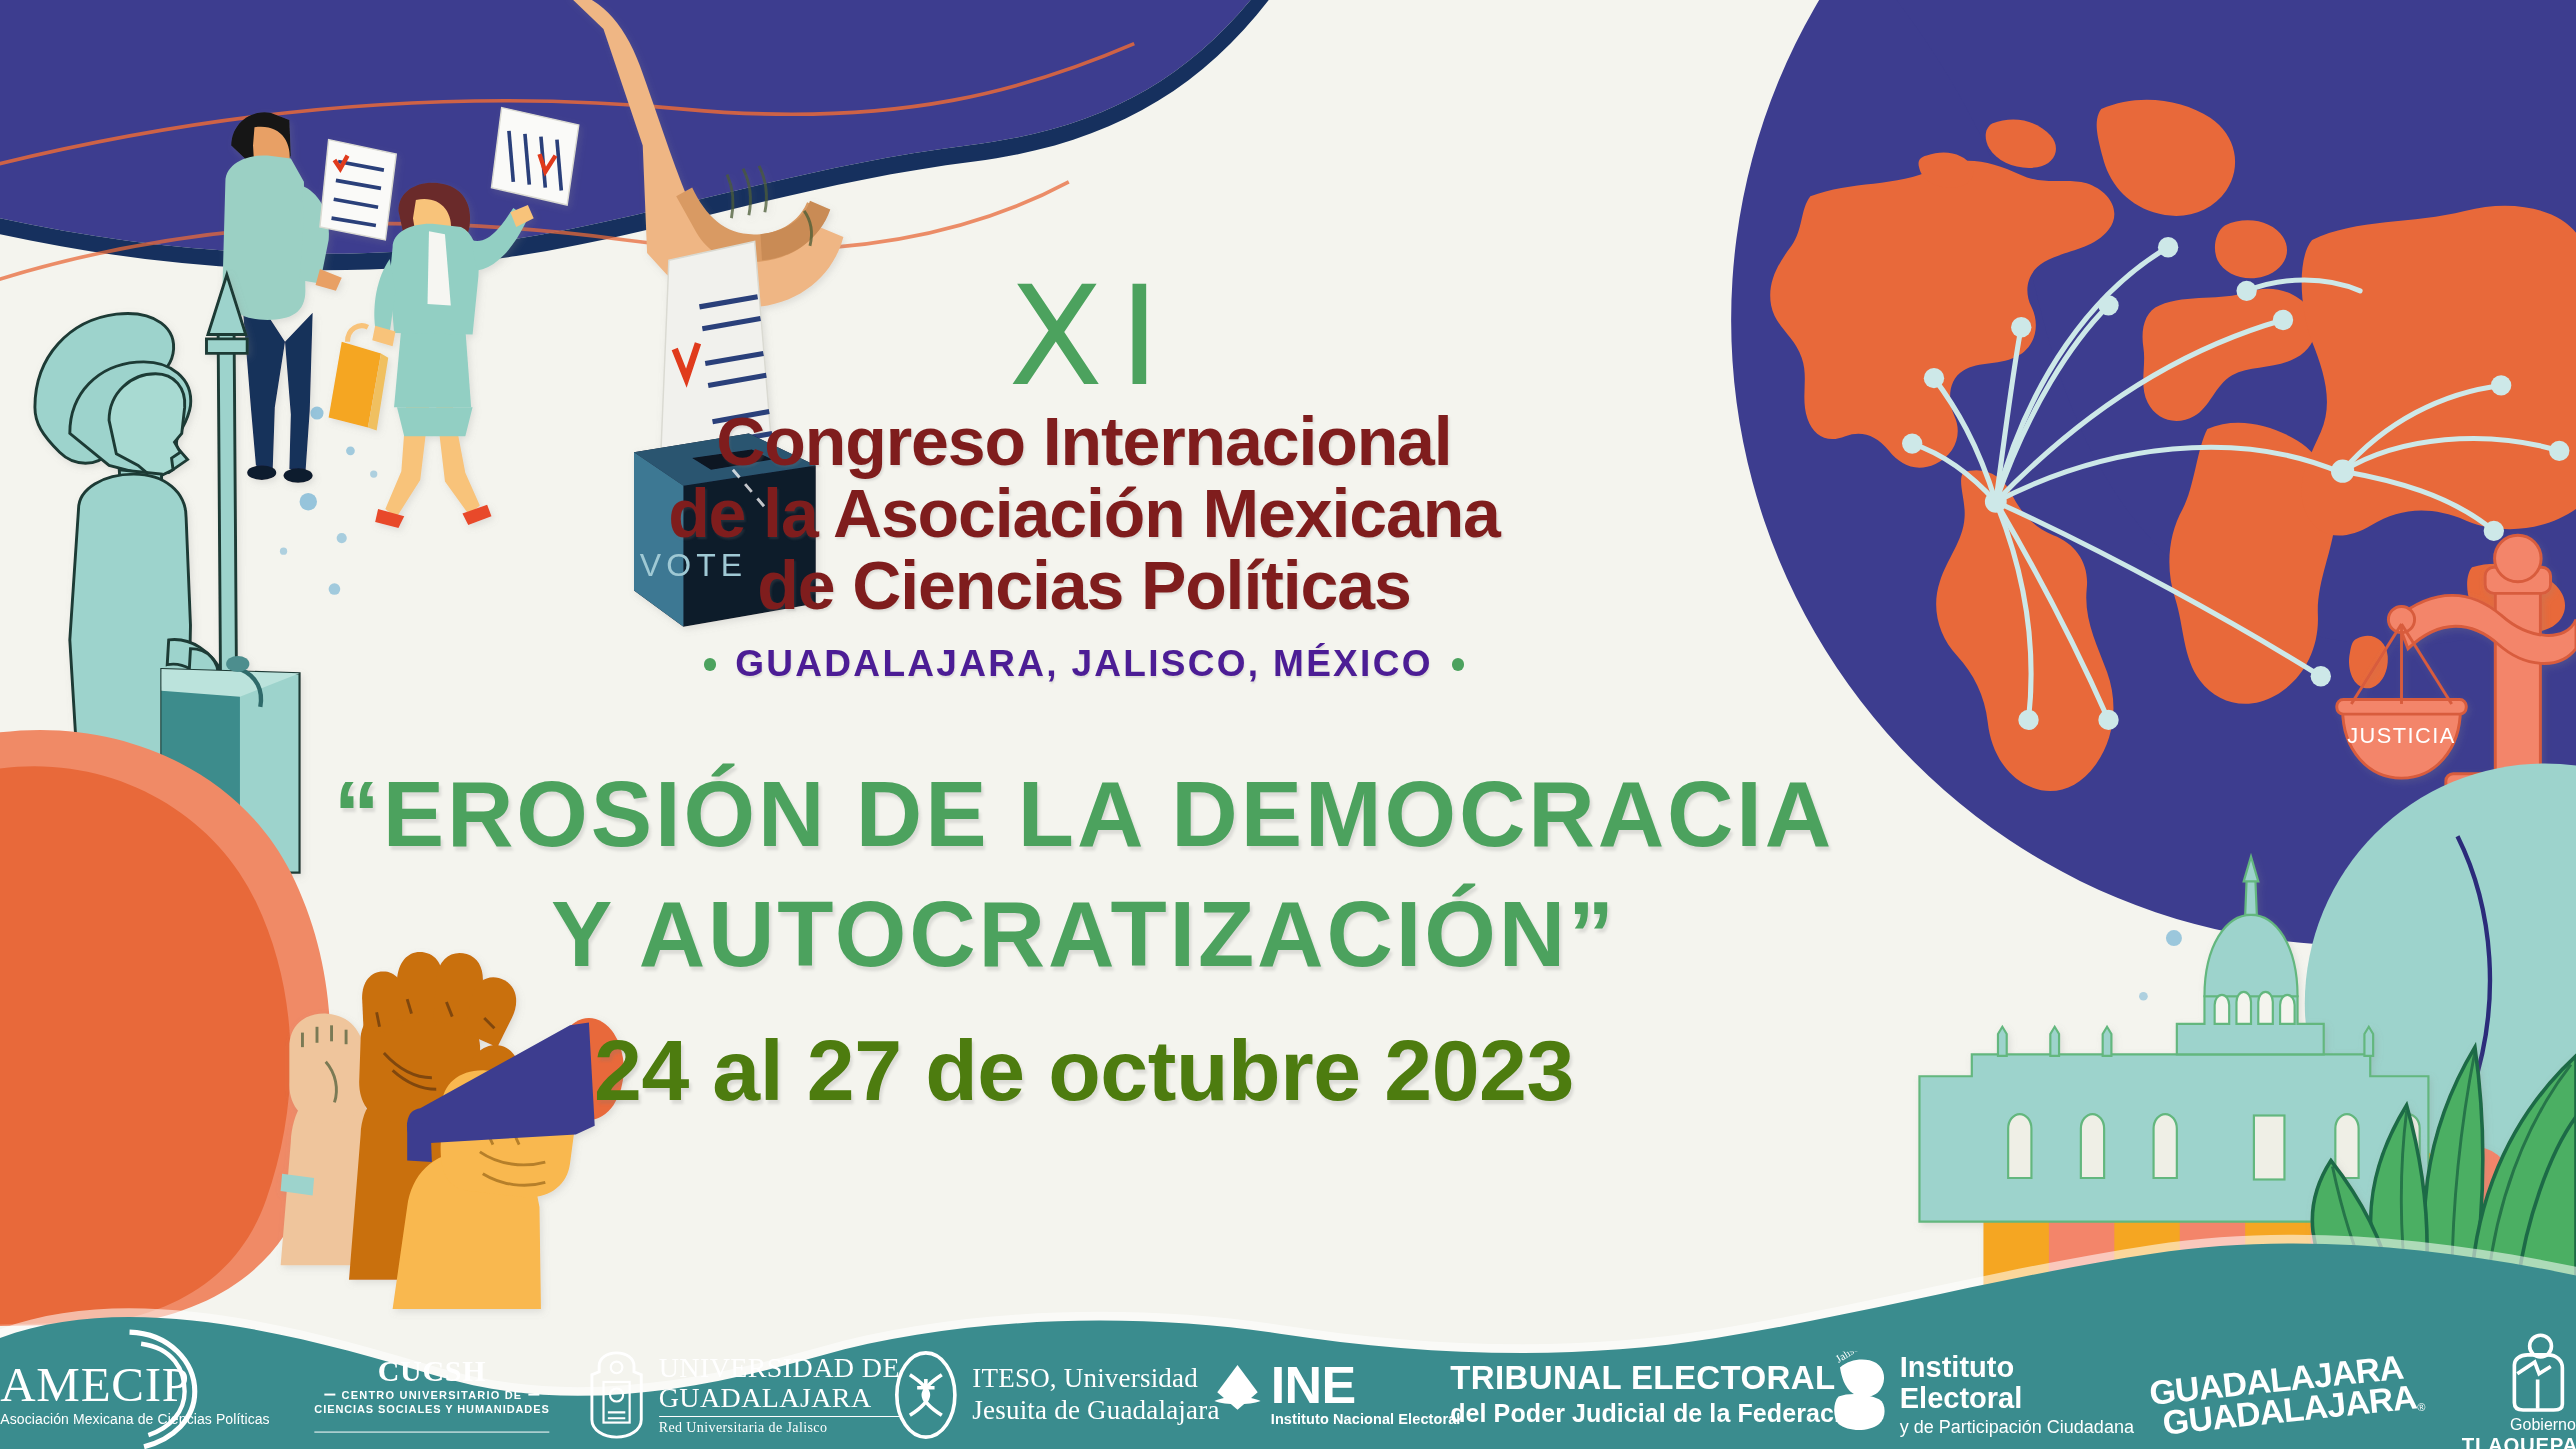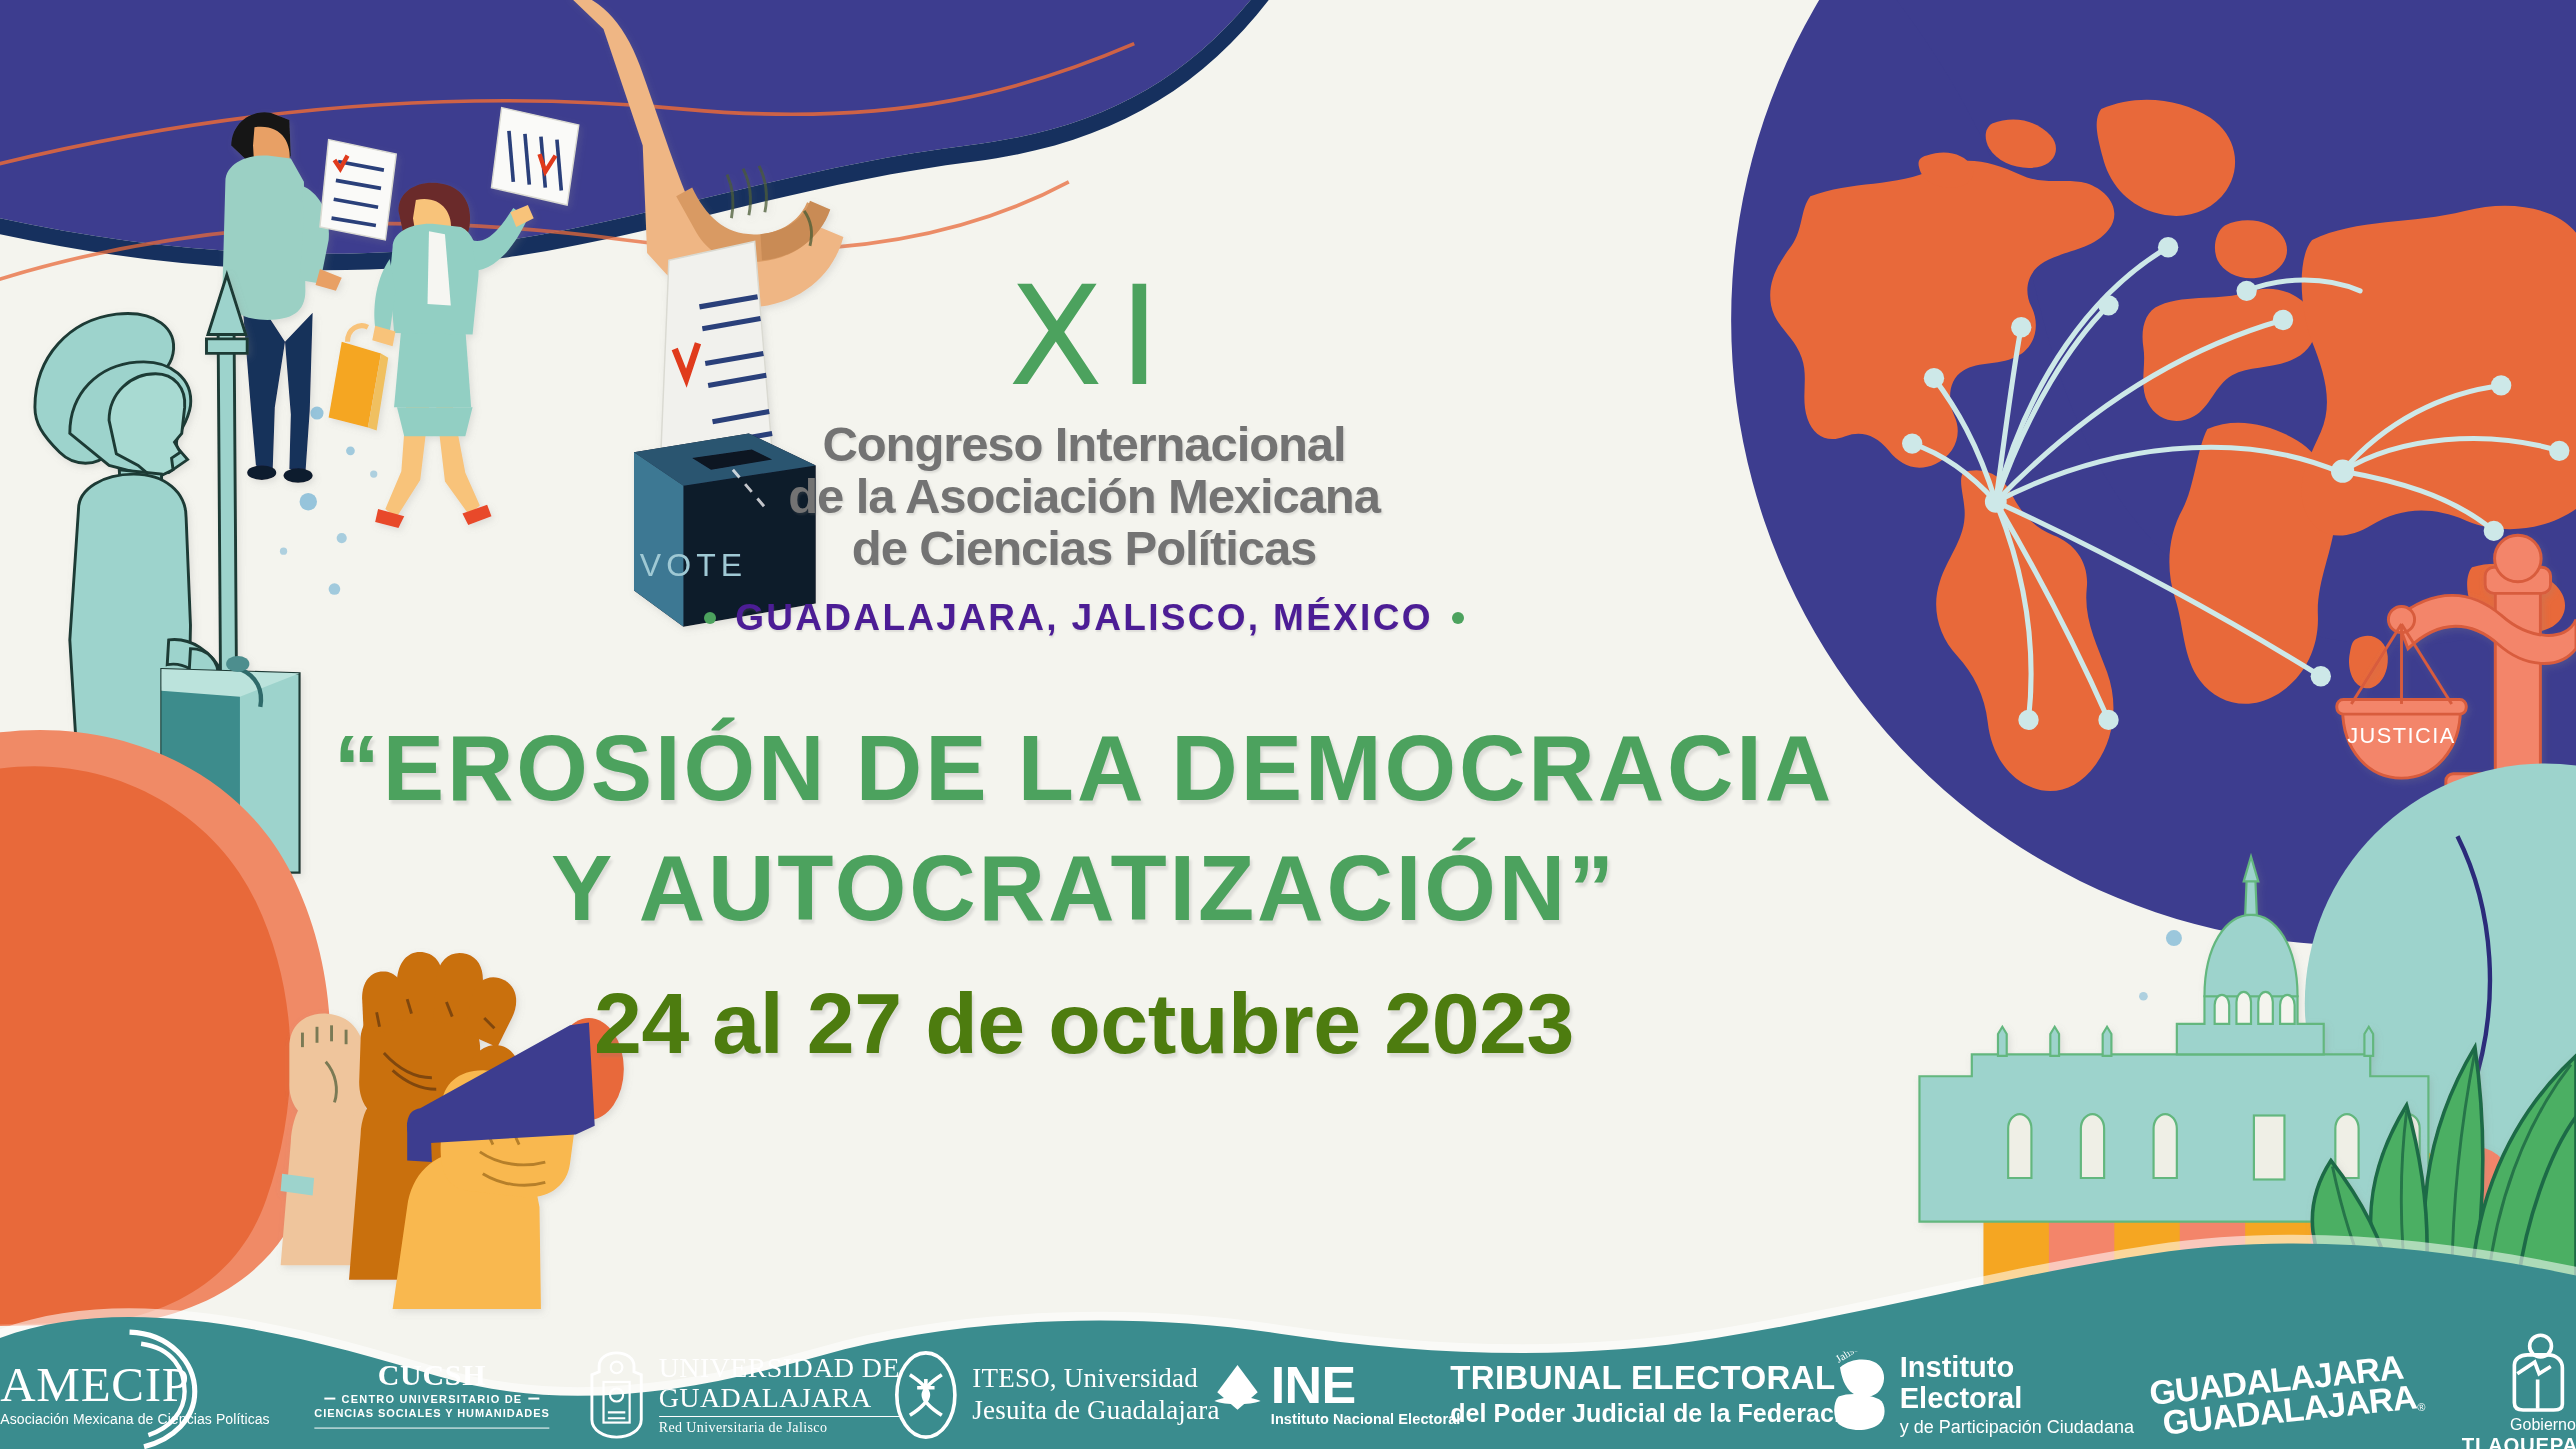--- a/index.html
+++ b/index.html
@@ -17,22 +17,22 @@
     display:flex;flex-direction:column;align-items:center;
   }
   #roman-numeral{
     margin-top:275px;
     font-size:138px;line-height:0.9;font-weight:400;
     letter-spacing:16px;color:#4CA25E;
     font-family:"DejaVu Sans", sans-serif;
     text-indent:16px;
   }
   #congress-lines{
-    margin-top:20px;text-align:center;color:#737373;
-    font-weight:700;font-size:49px;line-height:1.06;
+    margin-top:6px;text-align:center;color:#7f1d1d;
+    font-weight:700;font-size:68px;line-height:1.06;
     letter-spacing:-1.1px;
     font-family:"Liberation Sans", sans-serif;
     text-shadow:1.5px 2.2px 2.2px rgba(120,120,120,.20);
   }
   #location-line{
     margin-top:22px;color:#4c1d95;font-weight:700;
     font-size:37px;letter-spacing:2.3px;
     display:flex;align-items:center;gap:19px;
     text-shadow:0.7px 1.5px 1.5px rgba(120,120,120,.18);
   }
@@ -65,21 +65,21 @@
   #logo-amecip .sub{font-size:14px;letter-spacing:0.1px;margin-top:4.4px;}
   .amecip-swoosh{position:absolute;left:122px;top:-41px;}
 
   
   #logo-cucsh .word{font-size:30px;font-weight:700;letter-spacing:0.7px;line-height:.92;
         font-family:"Liberation Serif", serif;text-align:center;}
   #logo-cucsh .rule{display:flex;align-items:center;gap:5.8px;font-size:11px;
         font-weight:700;letter-spacing:1.2px;margin-top:5.1px;justify-content:center;}
   #logo-cucsh .rule .bar{height:1.5px;background:#fff;width:11.6px;}
   #logo-cucsh .rule2{font-size:11px;font-weight:700;letter-spacing:0.9px;
-        text-align:center;margin-top:2.2px;border-bottom:1.5px solid #fff;padding-bottom:9px;}
+        text-align:center;margin-top:2.2px;border-bottom:1.5px solid #fff;padding-bottom:17px;}
 
   
   #logo-udg .word1{font-size:28px;letter-spacing:0.4px;font-family:"Liberation Serif", serif;line-height:1.08;}
   #logo-udg .word2{font-size:28px;letter-spacing:0.4px;font-family:"Liberation Serif", serif;line-height:1.08;
         border-bottom:1.5px solid #fff;padding-bottom:2.2px;}
   #logo-udg .sub{font-size:14px;margin-top:3.6px;letter-spacing:0.4px;font-family:"Liberation Serif", serif;}
 
   
   #logo-iteso .l1,#logo-iteso .l2{font-size:27px;font-family:"Liberation Serif", serif;line-height:1.18;letter-spacing:0.2px;}
 

